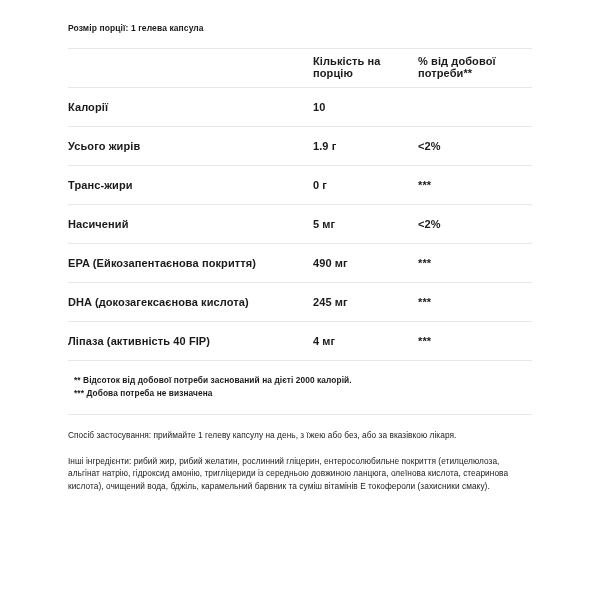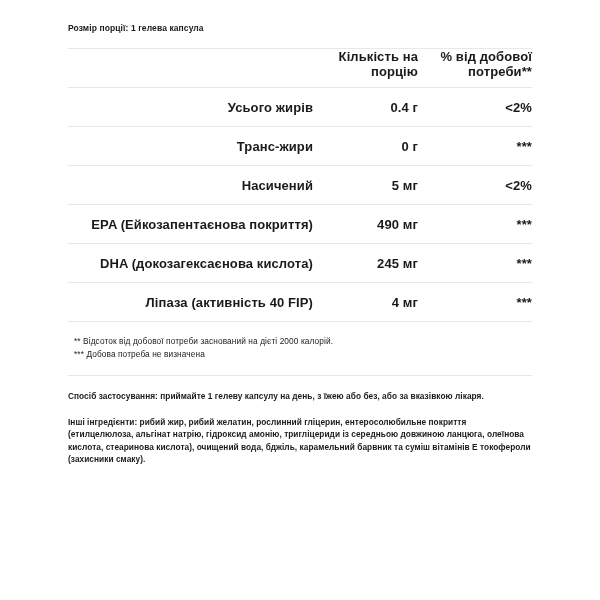--- a/index.html
+++ b/index.html
@@ -41,23 +41,23 @@
   .nutri-table {
     width: 100%;
     border-collapse: collapse;
     table-layout: fixed;
   }
   .nutri-table tr {
     border-bottom: 1px solid #e8e8e8;
   }
   .nutri-table th,
   .nutri-table td {
-    text-align: right;
+    text-align: left;
     vertical-align: middle;
-    font-size: 13px;
+    font-size: 11px;
     font-weight: bold;
     letter-spacing: 0.1px;
     color: #1a1a1a;
     padding: 0;
     height: 38px;
   }
   .col-name  { width: 245px; }
   .col-amt   { width: 105px; }
   .col-dv    { width: 114px; }
 
@@ -69,31 +69,31 @@
   }
 
   
   .footnotes {
     padding-top: 13px;
     padding-bottom: 14px;
     border-bottom: 1px solid #e8e8e8;
   }
   .footnote {
     font-size: 8.3px;
-    font-weight: normal;
+    font-weight: bold;
     line-height: 13px;
     letter-spacing: 0.1px;
     color: #1a1a1a;
     padding-left: 6px;
   }
 
   
   .prose {
     font-size: 8.3px;
-    font-weight: bold;
+    font-weight: normal;
     line-height: 12.5px;
     letter-spacing: 0.05px;
     color: #1a1a1a;
   }
   .block-usage       { margin-top: 14px; }
   .block-ingredients { margin-top: 13px; }
 </style>
 </head>
 <body>
 
@@ -112,22 +112,27 @@
     </colgroup>
     <thead>
       <tr>
         <th></th>
         <th>Кількість на порцію</th>
         <th>% від добової потреби**</th>
       </tr>
     </thead>
     <tbody>
       <tr>
+        <td>Калорії</td>
+        <td>10</td>
+        <td class="dots"></td>
+      </tr>
+      <tr>
         <td>Усього жирів</td>
-        <td>0.4 г</td>
+        <td>1.9 г</td>
         <td class="dots">&lt;2%</td>
       </tr>
       <tr>
         <td>Транс-жири</td>
         <td>0 г</td>
         <td class="dots">***</td>
       </tr>
       <tr>
         <td>Насичений</td>
         <td>5 мг</td>

